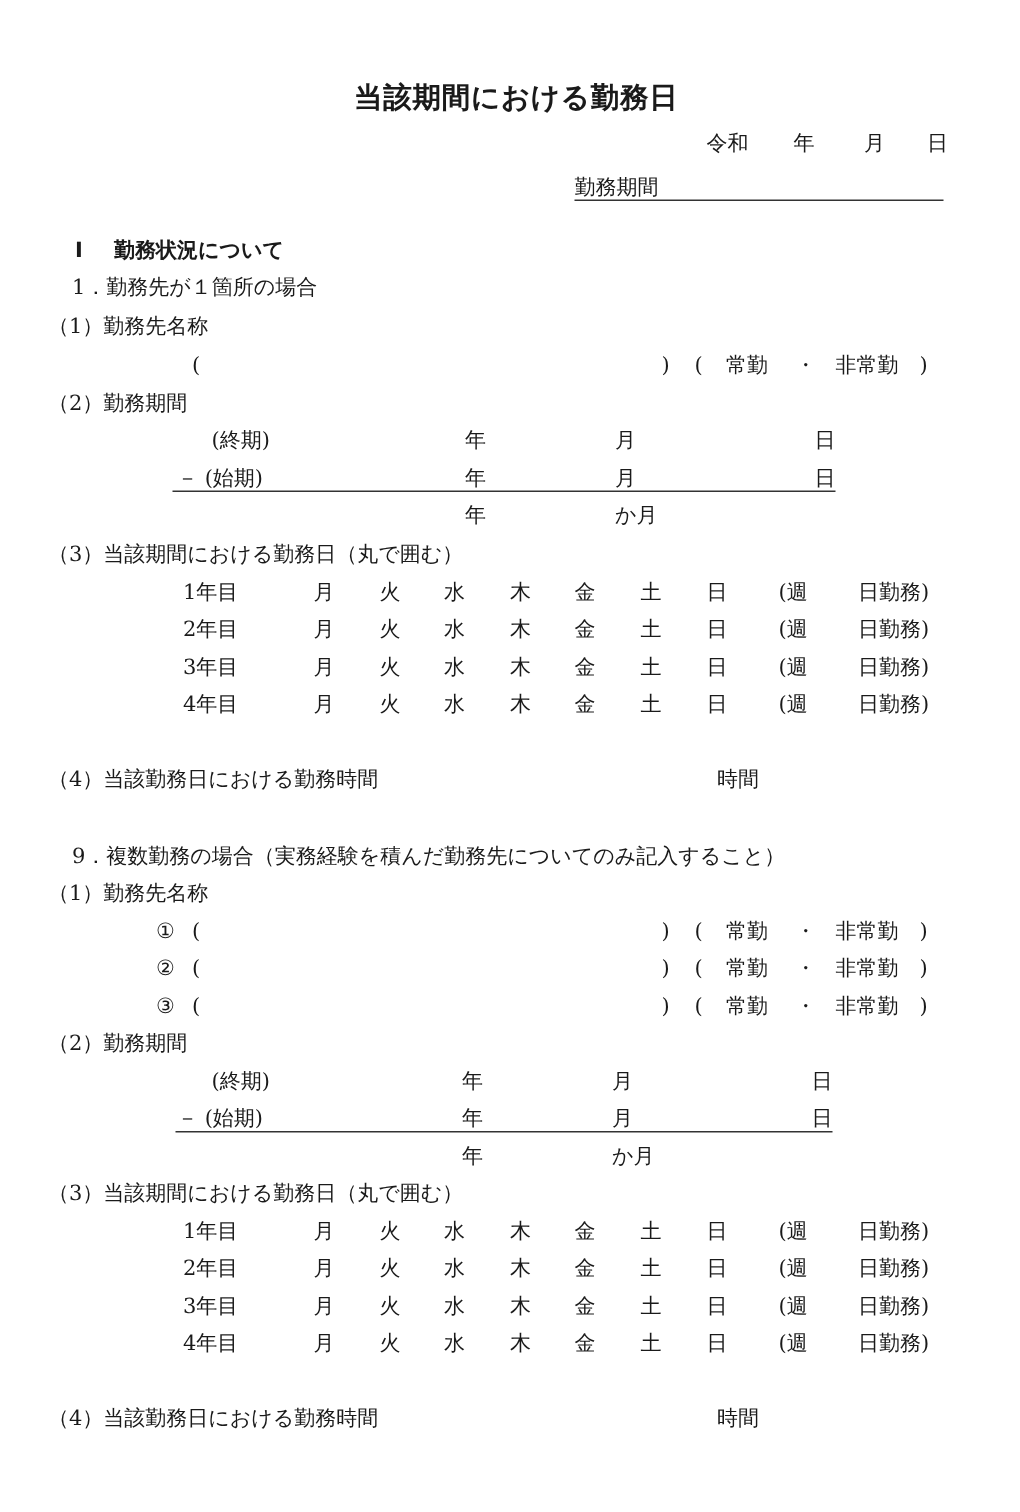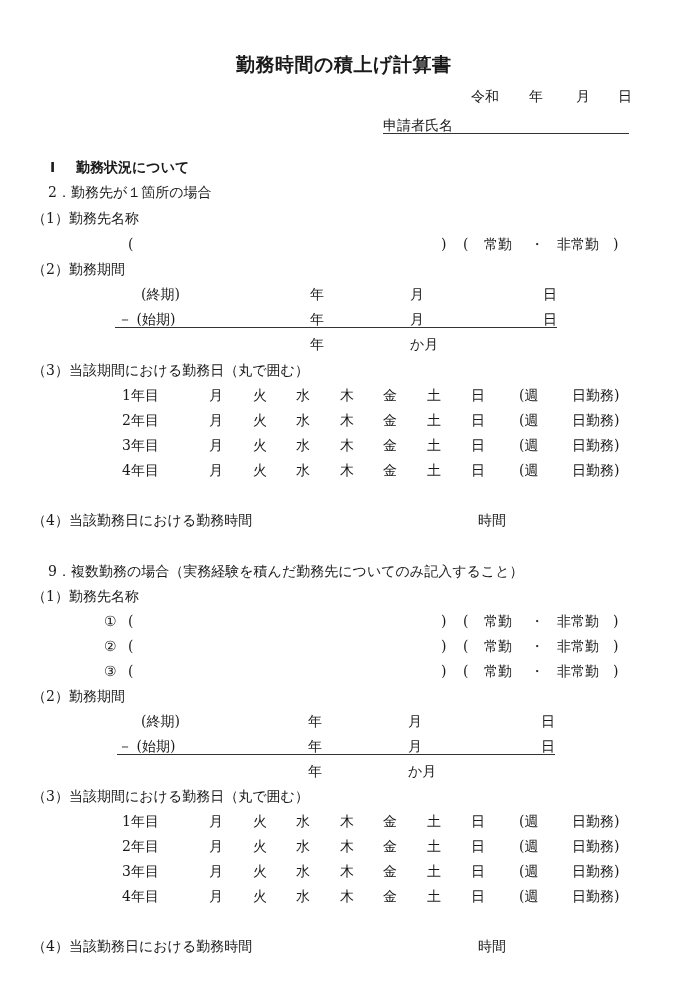--- a/index.html
+++ b/index.html
@@ -9,38 +9,38 @@
     color: #1a1a1a;
   }
   .t { position: absolute; font-size: 14px; line-height: 18px; white-space: nowrap; }
   .title { position: absolute; font-family: "DejaVu Sans", "Liberation Sans", sans-serif; font-size: 19px; font-weight: bold; letter-spacing: 0.5px; white-space: nowrap; }
   .bold-sans { font-family: "DejaVu Sans", "Liberation Sans", sans-serif; font-weight: bold; }
   .hline { position: absolute; height: 0; border-top: 1.4px solid #333; }
 </style>
 </head>
 <body>
 
-<div class="title" style="left:236px; top:52px;">勤務時間の積上げ計算書</div>
+<div class="title" style="left:236px; top:52px;">当該期間における勤務日</div>
 
 <div>
   <span class="t" style="left:471px; top:87px;">令和</span>
   <span class="t" style="left:529px; top:87px;">年</span>
   <span class="t" style="left:576px; top:87px;">月</span>
   <span class="t" style="left:618px; top:87px;">日</span>
 </div>
 
 <div>
-  <span class="t" style="left:383px; top:116px;">申請者氏名</span>
+  <span class="t" style="left:383px; top:116px;">勤務期間</span>
   <div class="hline" style="left:383px; top:133px; width:246px;"></div>
 </div>
 
 <span class="t bold-sans" style="left:50px; top:158px;">I</span>
 <span class="t bold-sans" style="left:76px; top:158px;">勤務状況について</span>
 
-<span class="t" style="left:48px; top:183px;">2．勤務先が１箇所の場合</span>
+<span class="t" style="left:48px; top:183px;">1．勤務先が１箇所の場合</span>
 
 <span class="t" style="left:32px; top:209px;">（1）勤務先名称</span>
 <div>
   <span class="t" style="left:128px; top:235px;">(</span>
   <span class="t" style="left:441px; top:235px;">)</span>
 </div>
 <div>
   <span class="t" style="left:463px; top:235px;">(</span>
   <span class="t" style="left:484px; top:235px;">常勤</span>
   <span class="t" style="left:530px; top:235px;">・</span>

